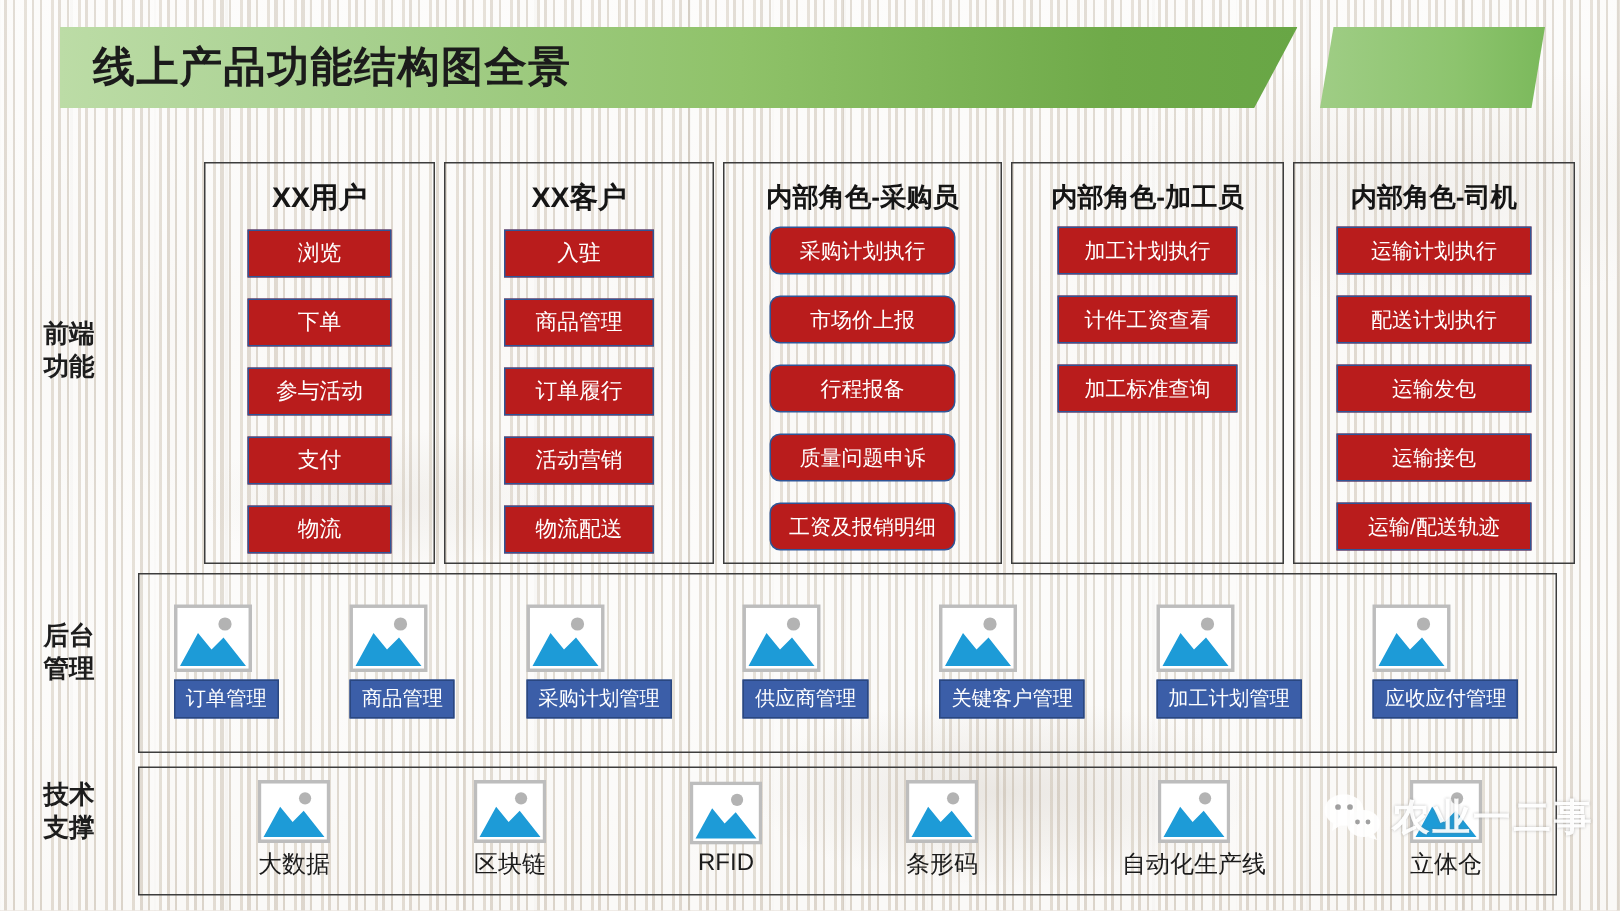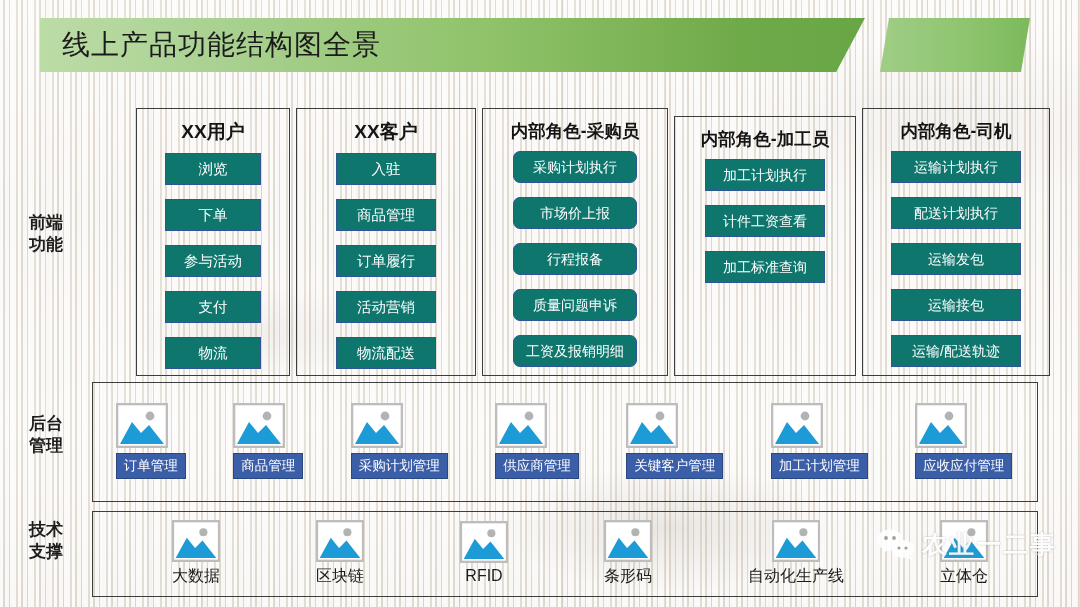--- a/index.html
+++ b/index.html
@@ -39,21 +39,21 @@
   .layer{position:absolute;z-index:2;}
 
   
   #header-band{
     left:40px;top:18px;width:825px;height:54px;
     background:linear-gradient(90deg,#bcdca6 0%,#a9d191 22%,#8fc269 55%,#6faa49 85%,#68a645 100%);
     clip-path:polygon(0 0, 100% 0, 96.5% 100%, 0% 100%);
     display:flex;align-items:center;
   }
   #header-title{
-    font-size:28px;font-weight:normal;color:#1b1b1b;letter-spacing:1px;
+    font-size:28px;font-weight:bold;color:#1b1b1b;letter-spacing:1px;
     margin-left:22px;white-space:nowrap;
   }
   #header-accent{
     left:880px;top:18px;width:150px;height:54px;
     background:linear-gradient(90deg,#9fcd85 0%,#8dc46e 60%,#7bb95b 100%);
     clip-path:polygon(6% 0, 100% 0, 94% 100%, 0% 100%);
   }
 
   
   .rail-label{
@@ -66,28 +66,28 @@
 
   
   #frontend-row{left:96px;top:108px;width:940px;height:268px;display:flex;gap:6px;padding-left:40px;}
   .role-col{
     border:1.6px solid #3d3d3d;background:rgba(255,255,255,0.04);
     padding:6px 0 0 0;display:flex;flex-direction:column;align-items:center;
   }
   .role-col.c1{width:152px;}
   .role-col.c2{width:178px;}
   .role-col.c3{width:184px;}
-  .role-col.c4{width:180px;margin-top:8px;}
+  .role-col.c4{width:180px;}
   .role-col.c5{width:186px;}
   .role-title{
     font-size:19px;font-weight:bold;color:#151515;margin:4px 0 8px;white-space:nowrap;
   }
   .role-title.small{font-size:17.5px;}
   .fn-btn{
-    background:#0f766e;border:1px solid #2f5597;color:#ffffff;
+    background:#b91c1c;border:1px solid #2f5597;color:#ffffff;
     font-size:14.5px;text-align:center;line-height:30px;height:30px;
     margin-bottom:14px;white-space:nowrap;
   }
   .c1 .fn-btn{width:94px;}
   .c2 .fn-btn{width:98px;}
   .c3 .fn-btn{width:122px;font-size:14px;border-radius:7px;}
   .c4 .fn-btn{width:118px;font-size:14px;}
   .c5 .fn-btn{width:128px;font-size:14px;}
 
   
@@ -119,21 +119,21 @@
     box-sizing:border-box;
   }
   .tech-item{display:flex;flex-direction:column;align-items:center;}
   .tech-label{
     margin-top:4px;font-size:16px;color:#1b1b1b;white-space:nowrap;
   }
 
   
   #watermark{
     left:875px;top:527px;display:flex;align-items:center;gap:5px;z-index:6;
-    opacity:.92;pointer-events:none;
+    opacity:.92;pointer-events:none;padding-left:6px;
   }
   #watermark-text{
     font-size:25px;color:#ffffff;font-weight:bold;letter-spacing:2px;
     text-shadow:0 0 2px rgba(120,120,120,.55);white-space:nowrap;
   }
 </style>
 </head>
 <body>
 
 <div id="wood"></div>

